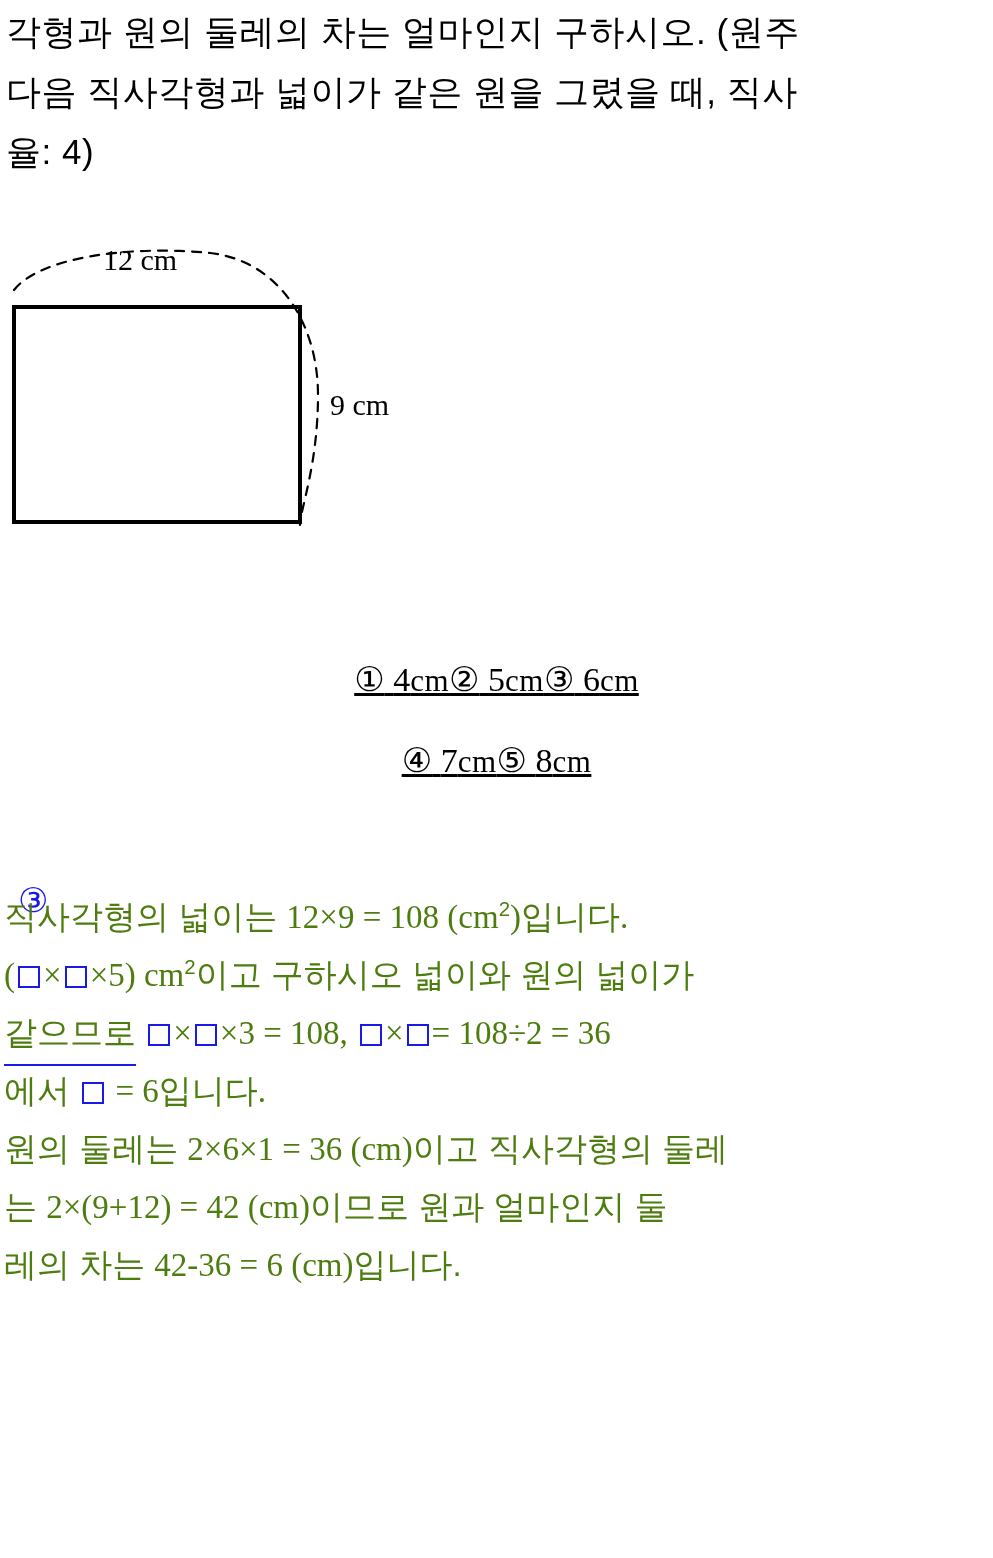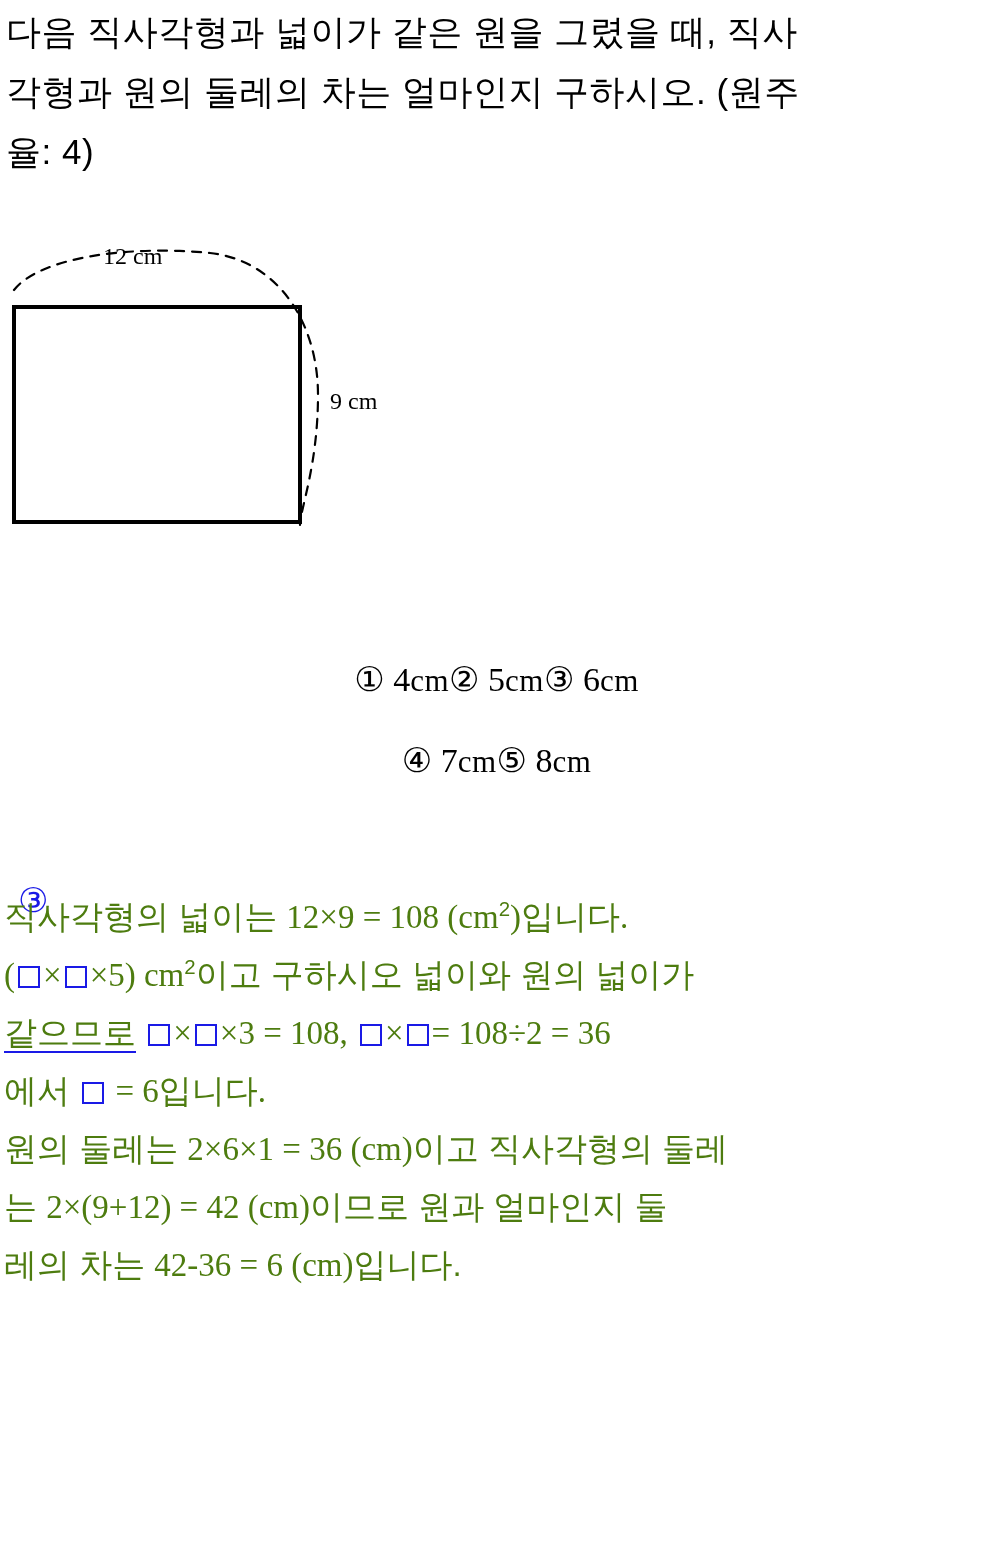--- a/index.html
+++ b/index.html
@@ -43,39 +43,39 @@
   .figure {
     position: absolute;
     left: 0px;
     top: 225px;
     width: 420px;
     height: 320px;
   }
   .fig-label {
     position: absolute;
     font-family: "Liberation Serif", serif;
-    font-size: 24px;
+    font-size: 30px;
     color: #000;
     white-space: nowrap;
     text-align: right;
   }
 
   
   .choices {
     position: absolute;
     left: 0;
     top: 640px;
     width: 993px;
     text-align: center;
     font-family: "Liberation Serif", serif;
     font-size: 34px;
     line-height: 80px;
     color: #000;
   }
-  .choices .row { display: block; white-space: nowrap; }
+  .choices .row { display: block; white-space: nowrap; text-decoration: underline; }
   .circnum { font-size: 34px; }
   .unit { font-size: 31px; letter-spacing: 0.5px; }
   .numv { font-size: 34px; }
 
   
   .answer-mark {
     position: absolute;
     left: 18px;
     top: 880px;
     font-family: "Liberation Serif", serif;
@@ -110,31 +110,31 @@
     display: inline-block;
     width: 22px;
     height: 22px;
     border: 2px solid #1a1ae6;
     vertical-align: -2px;
     margin: 0 3px;
     box-sizing: border-box;
   }
   .underline-sol {
     border-bottom: 2px solid #1a1ae6;
-    padding-bottom: 0;
+    padding-bottom: 13px;
   }
 </style>
 </head>
 <body>
 
 <div class="page">
 
   <div class="question">
+    <span class="ln">각형과 원의 둘레의 차는 얼마인지 구하시오. (원주</span>
     <span class="ln">다음 직사각형과 넓이가 같은 원을 그렸을 때, 직사</span>
-    <span class="ln">각형과 원의 둘레의 차는 얼마인지 구하시오. (원주</span>
     <span class="ln">율: 4)</span>
   </div>
 
   <div class="figure">
     <svg width="420" height="320" viewBox="0 0 420 320">
 
       <path d="M 14 65 C 40 32 130 20 210 28 C 280 36 318 100 318 170 C 318 240 300 285 300 300" fill="none" stroke="#000000" stroke-width="2.2" stroke-dasharray="9,8" stroke-linecap="round"></path>
 
       <rect x="14" y="82" width="286" height="215" fill="none" stroke="#000000" stroke-width="4"></rect>
     </svg>

